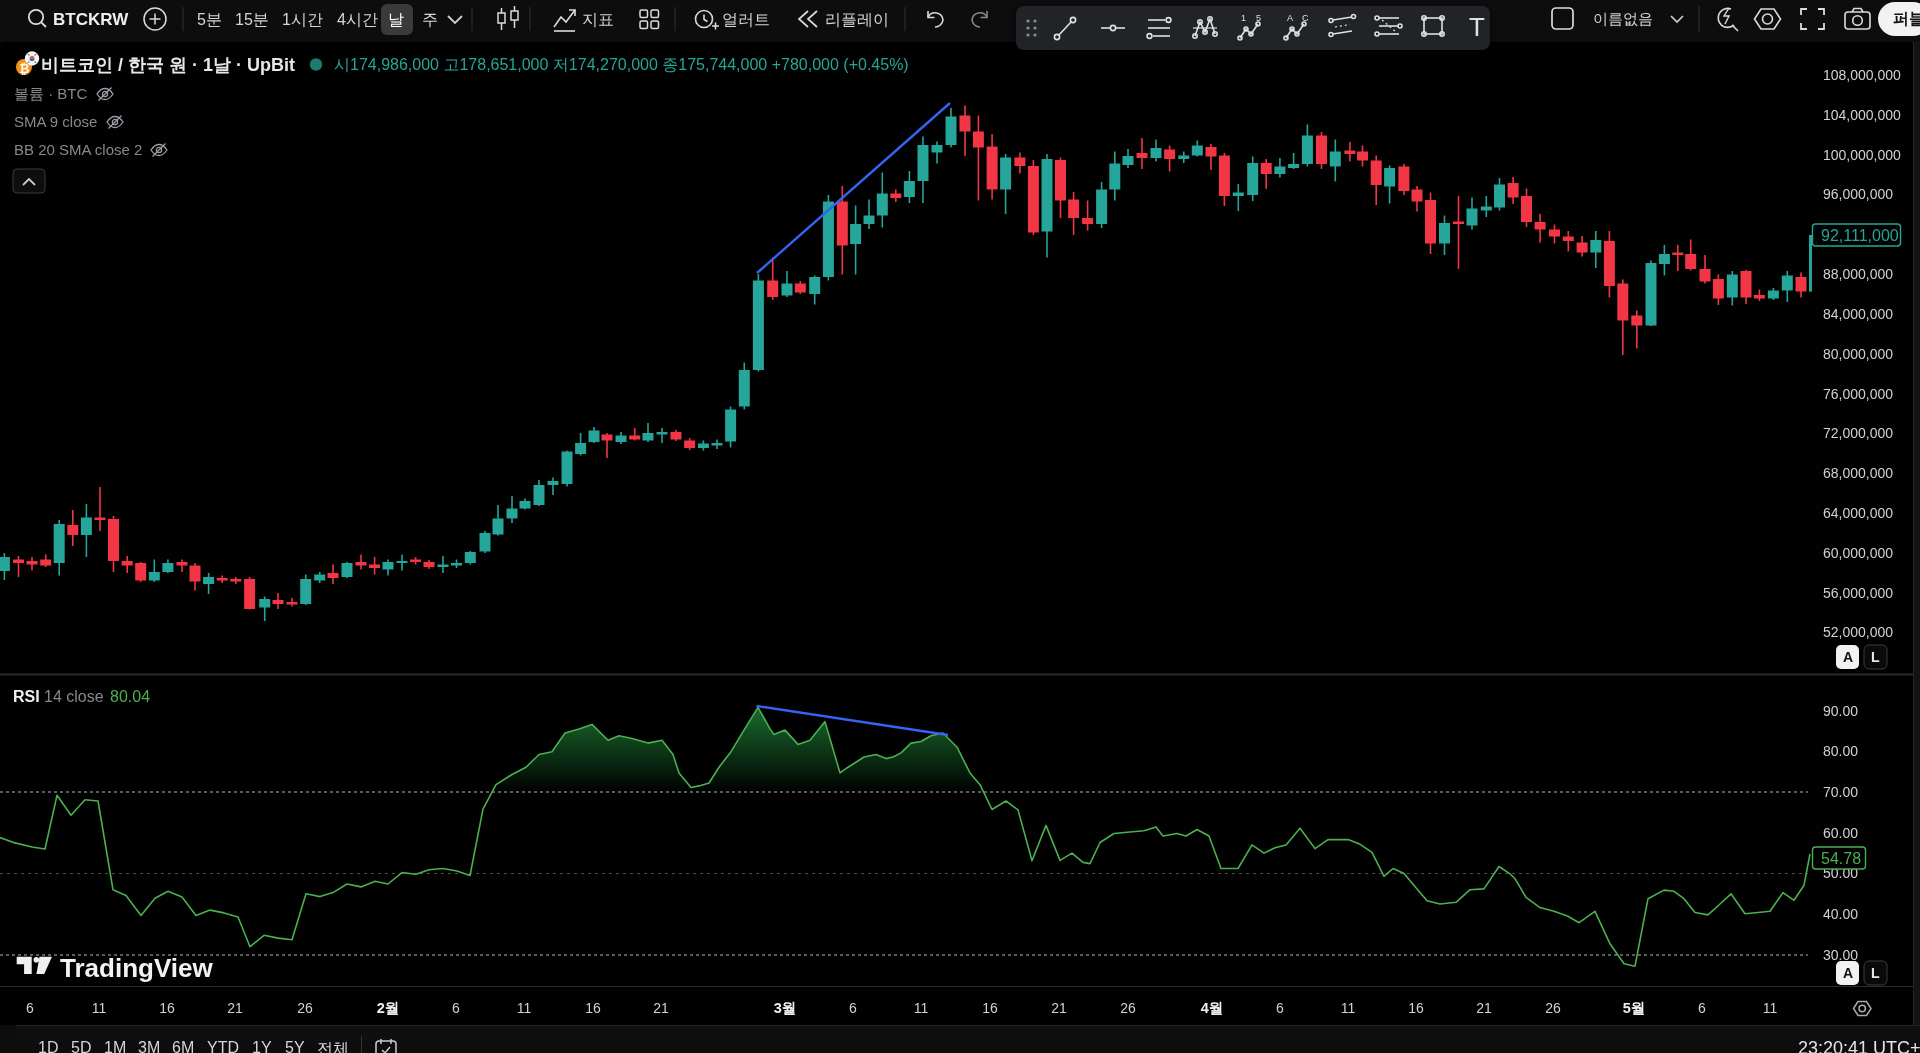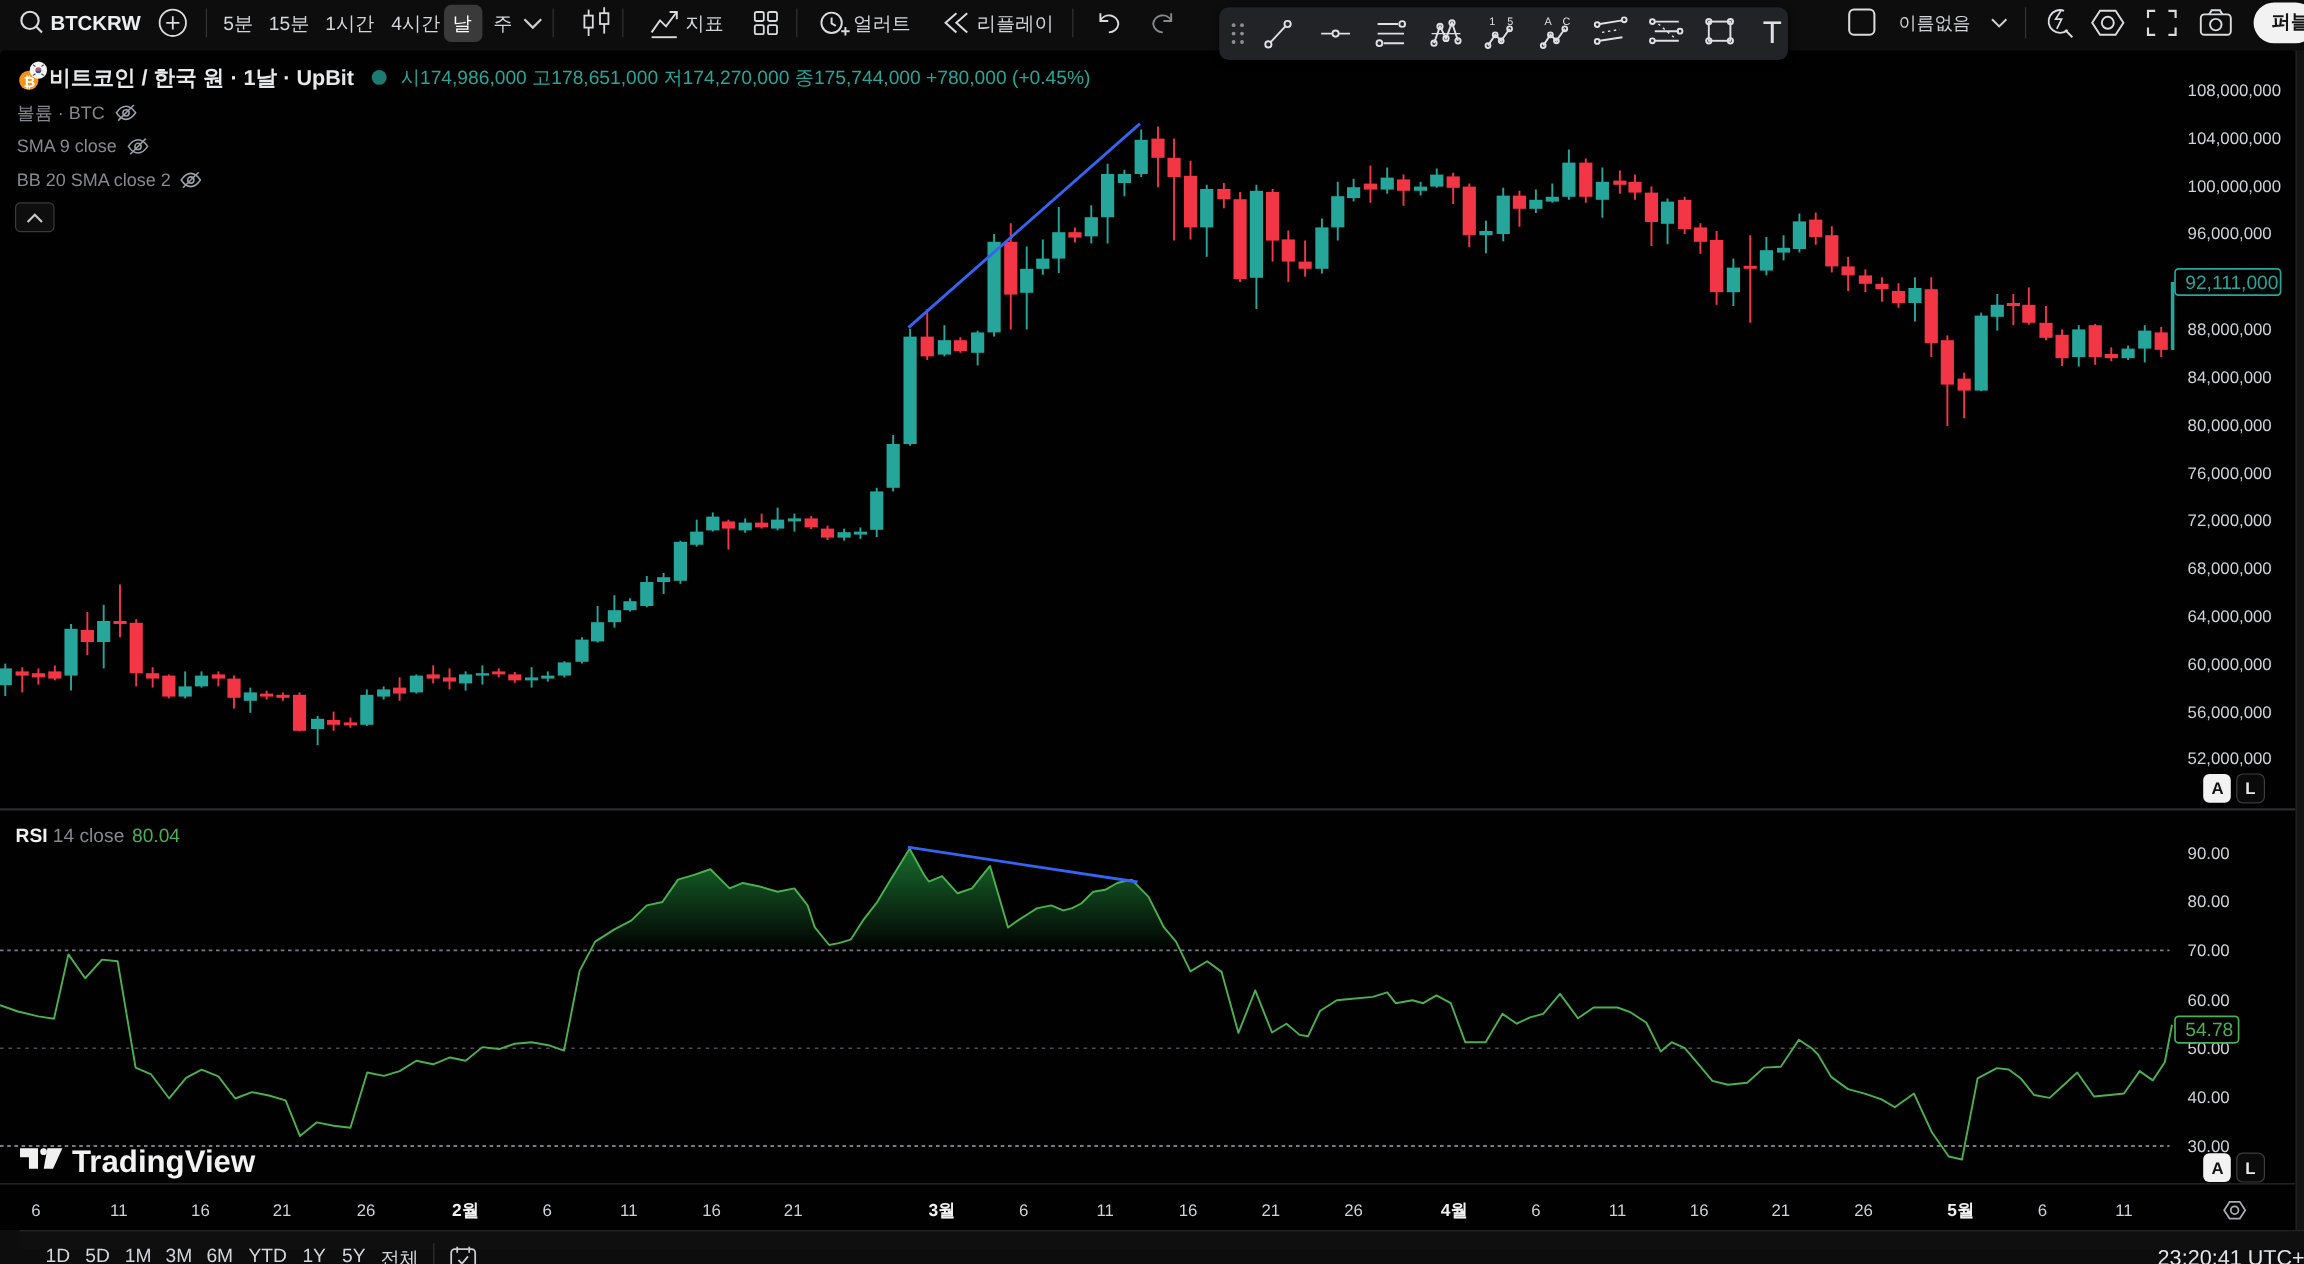--- a/index.html
+++ b/index.html
@@ -1,15 +1,15 @@
 <!DOCTYPE html>
 <html><head><meta charset="utf-8"><style>
 *{margin:0;padding:0;box-sizing:border-box}
 html,body{width:1920px;height:1053px;background:#0d0d0d;overflow:hidden;font-family:"Liberation Sans",sans-serif}
-#topbar{position:absolute;left:4px;top:0;width:1768px;height:40px;background:#0d0d0d;color:#4d7c0f}
+#topbar{position:absolute;left:15px;top:0;width:1768px;height:40px;background:#0d0d0d;color:#4d7c0f}
 #chart{position:absolute;left:0;top:42px;width:1913px;height:983px;background:#010101;border-radius:4px 4px 0 0}
 #rightstrip{position:absolute;left:1913px;top:42px;width:7px;height:983px;background:#131313;border-left:1px solid #252525}
 #bottombar{position:absolute;left:16px;top:1025px;width:1920px;height:16px;background:#0f0f0f;border-top:1px solid #242424;color:#c9cbce}
 .tbt{position:absolute;top:13px;font-size:16px;color:#d3d5d9;white-space:nowrap}
 .sep{position:absolute;top:10px;width:1px;height:26px;background:#333}
 svg text{font-family:"Liberation Sans",sans-serif}
 .ax{font-size:14px;fill:#cfd2d6}
 .axm{font-size:14.5px;fill:#f0f0f0;font-weight:bold}
 #palette{position:absolute;left:1016px;top:6px;width:474px;height:44px;background:#222326;border-radius:8px;box-shadow:0 2px 6px rgba(0,0,0,.6)}
 #pub{position:absolute;left:1878px;top:2px;width:52px;height:34px;background:#f2f2f2;border-radius:17px;color:#141414;font-size:16px;font-weight:bold;line-height:34px;padding-left:15px}

